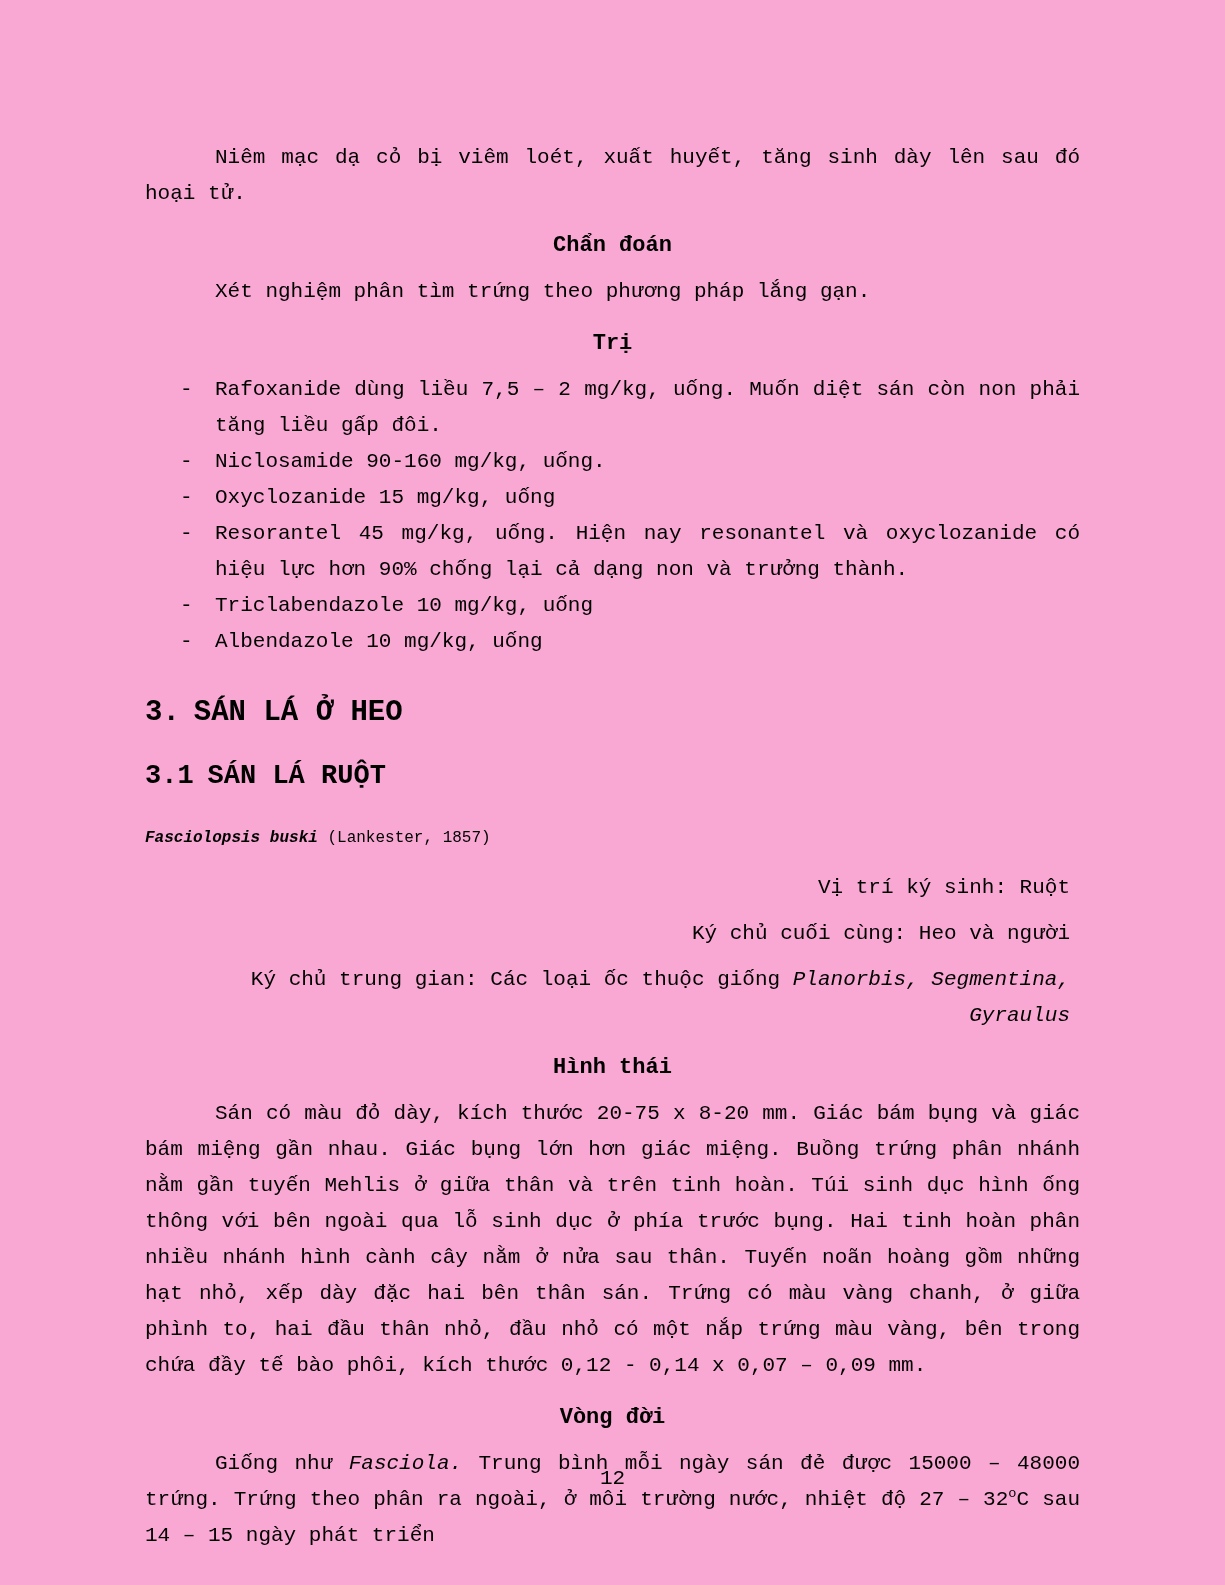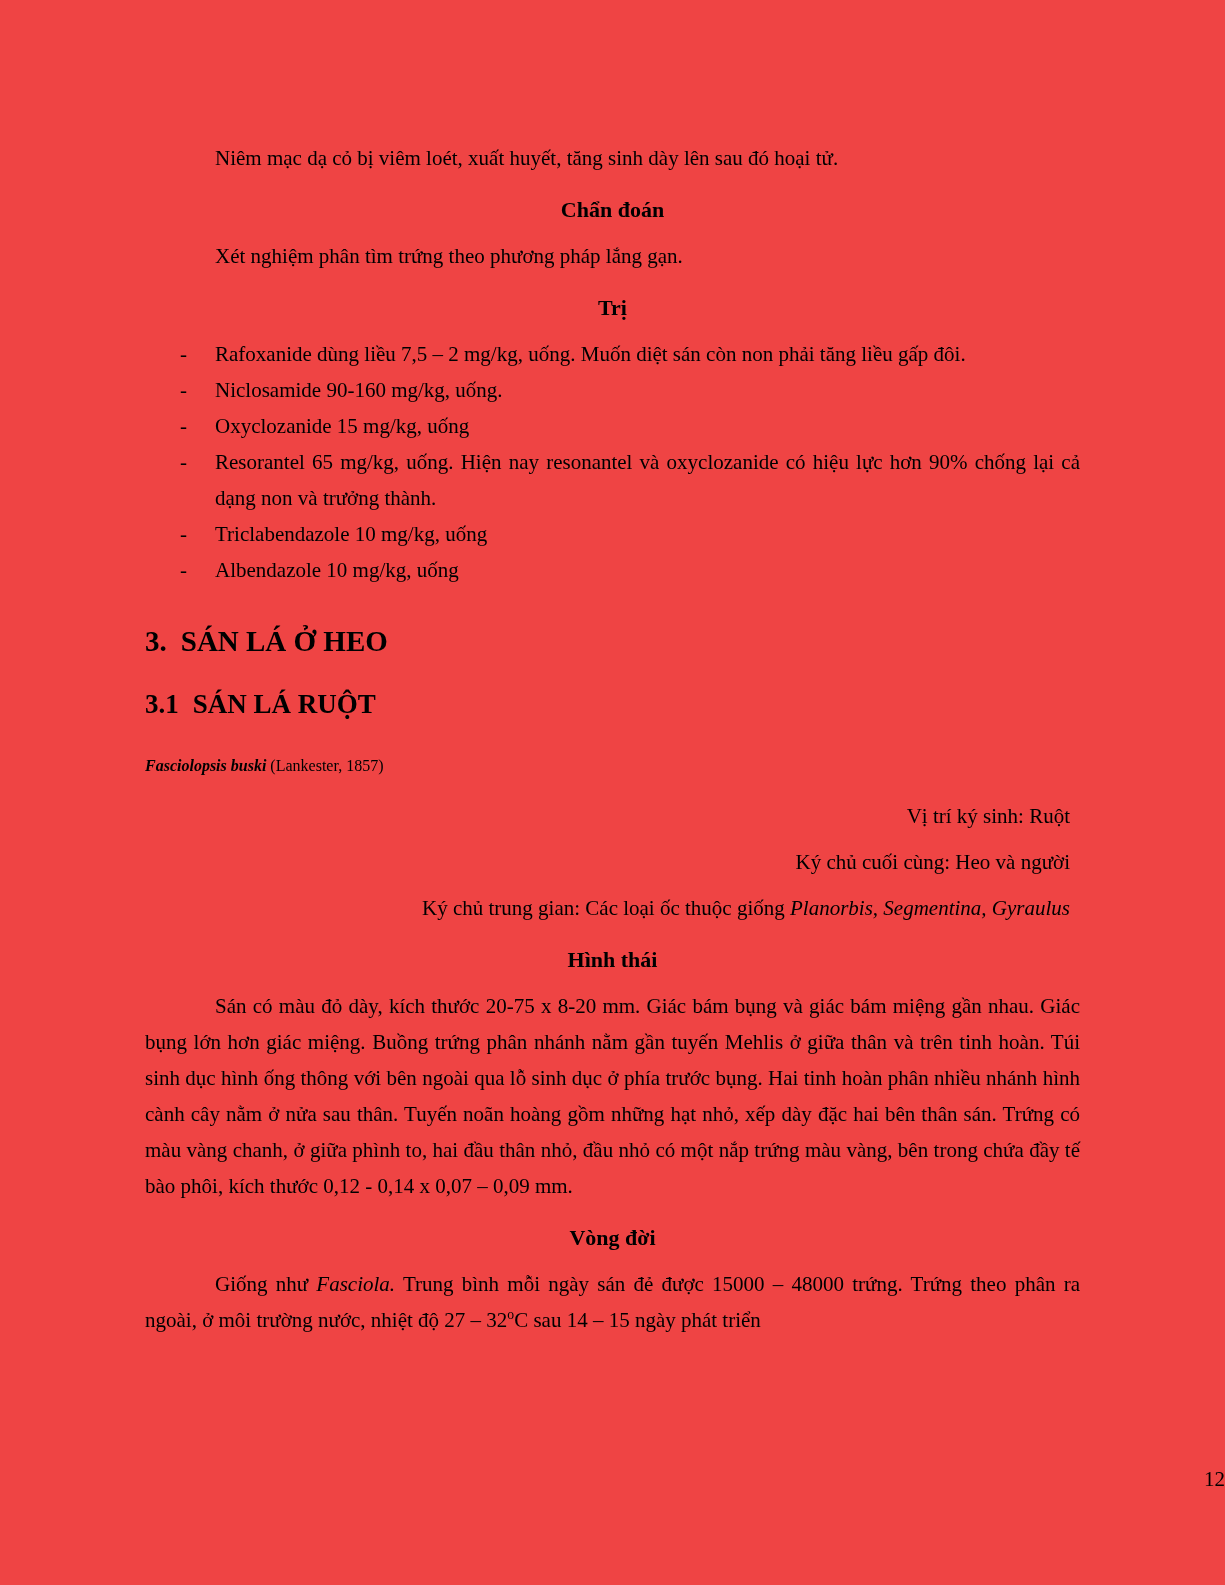--- a/index.html
+++ b/index.html
@@ -5,24 +5,24 @@
   html, body {
     margin: 0;
     padding: 0;
     background: #ffffff;
   }
   .page {
     position: relative;
     width: 1225px;
     height: 1585px;
     margin: 0 auto;
-    background: #ef4444;
+    background: #f9a8d4;
     box-sizing: border-box;
     padding: 140px 145px 0 145px;
-    font-family: Liberation Serif, serif;
+    font-family: Liberation Mono, monospace;
     font-size: 21px;
     line-height: 36px;
     color: #000000;
     overflow: hidden;
   }
   .para {
     margin: 0 0 12px 0;
     text-align: justify;
   }
   .indent {
@@ -86,21 +86,21 @@
   sup {
     font-size: 0.65em;
     vertical-align: super;
     line-height: 0;
   }
   .page-number {
     position: absolute;
     left: 0;
     right: 0;
     bottom: 88px;
-    text-align: right;
+    text-align: center;
     font-size: 21px;
   }
 </style>
 </head>
 <body>
 
 <div class="page">
 
   <p class="para indent">Niêm mạc dạ cỏ bị viêm loét, xuất huyết, tăng sinh dày lên sau đó hoại tử.</p>
 
@@ -118,21 +118,21 @@
     <div class="dash-item">
       <span class="dash">-</span>
       <span class="dash-text">Niclosamide 90-160 mg/kg, uống.</span>
     </div>
     <div class="dash-item">
       <span class="dash">-</span>
       <span class="dash-text">Oxyclozanide 15 mg/kg, uống</span>
     </div>
     <div class="dash-item">
       <span class="dash">-</span>
-      <span class="dash-text">Resorantel 65 mg/kg, uống. Hiện nay resonantel và oxyclozanide có hiệu lực hơn 90% chống lại cả dạng non và trưởng thành.</span>
+      <span class="dash-text">Resorantel 45 mg/kg, uống. Hiện nay resonantel và oxyclozanide có hiệu lực hơn 90% chống lại cả dạng non và trưởng thành.</span>
     </div>
     <div class="dash-item">
       <span class="dash">-</span>
       <span class="dash-text">Triclabendazole 10 mg/kg, uống</span>
     </div>
     <div class="dash-item">
       <span class="dash">-</span>
       <span class="dash-text">Albendazole 10 mg/kg, uống</span>
     </div>
   </div>

